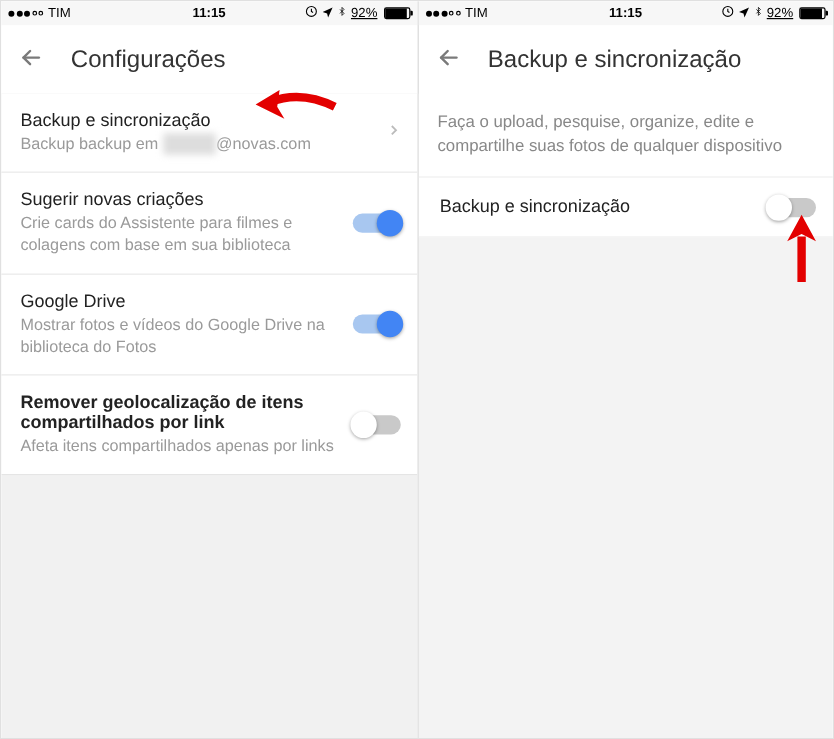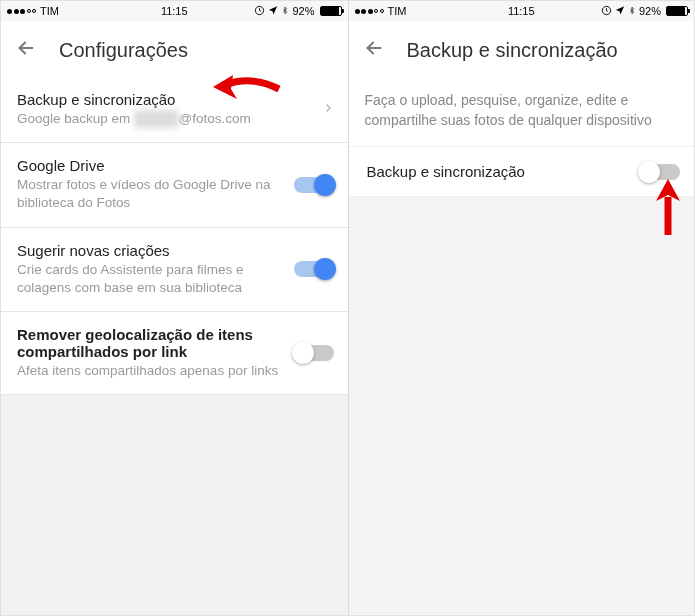--- a/index.html
+++ b/index.html
@@ -27,23 +27,23 @@
     display: flex;
     align-items: center;
     font-size: 11px;
     padding: 0 6px;
     color: #000;
     position: relative;
   }
   .sb-left { display: flex; align-items: center; gap: 4px; }
   .sb-center {
     position: absolute; left: 0; right: 0; text-align: center;
-    font-weight: 400; pointer-events: none;
-  }
-  .sb-right { margin-left: auto; display: flex; align-items: center; gap: 3px; }
+    font-weight: 700; pointer-events: none;
+  }
+  .sb-right { margin-left: auto; display: flex; align-items: center; gap: 3px; text-decoration: underline; }
   .dots { display: flex; gap: 1.5px; }
   .dot { width: 5px; height: 5px; border-radius: 50%; background: #000; }
   .dot.empty { background: none; border: 1px solid #000; width: 4px; height: 4px; }
   .battery {
     width: 22px; height: 10px; border: 1px solid #000; border-radius: 2px;
     position: relative; margin-left: 2px;
   }
   .battery::after {
     content: ""; position: absolute; right: -3px; top: 2px;
     width: 2px; height: 4px; background: #000; border-radius: 0 1px 1px 0;
@@ -159,40 +159,40 @@
         </svg>
     </span>
     <span class="header-title">Configurações</span>
   </div>
 
   <div class="list">
 
     <div class="list-item">
       <div class="item-title">Backup e sincronização</div>
       <div class="item-sub">
-        <span>Google backup em </span><span class="blur">xxxxxx</span><span>@fotos.com</span>
+        <span>Backup backup em </span><span class="blur">xxxxxx</span><span>@novas.com</span>
       </div>
       <span class="chevron">
         <svg width="12" height="18" viewBox="0 0 24 24" fill="none" stroke="#bbb" stroke-width="3">
             <path d="M9 5l7 7-7 7"></path>
           </svg>
       </span>
     </div>
 
     <div class="list-item">
-      <div class="item-title">Google Drive</div>
-      <div class="item-sub">Mostrar fotos e vídeos do Google Drive na biblioteca do Fotos</div>
+      <div class="item-title">Sugerir novas criações</div>
+      <div class="item-sub">Crie cards do Assistente para filmes e colagens com base em sua biblioteca</div>
       <div class="toggle on">
           <div class="knob"></div>
         </div>
     </div>
 
     <div class="list-item">
-      <div class="item-title">Sugerir novas criações</div>
-      <div class="item-sub">Crie cards do Assistente para filmes e colagens com base em sua biblioteca</div>
+      <div class="item-title">Google Drive</div>
+      <div class="item-sub">Mostrar fotos e vídeos do Google Drive na biblioteca do Fotos</div>
       <div class="toggle on">
           <div class="knob"></div>
         </div>
     </div>
 
     <div class="list-item">
       <div class="item-title" style="padding-right:50px;font-weight:bold;">Remover geolocalização de itens compartilhados por link</div>
       <div class="item-sub">Afeta itens compartilhados apenas por links</div>
       <div class="toggle">
           <div class="knob"></div>

